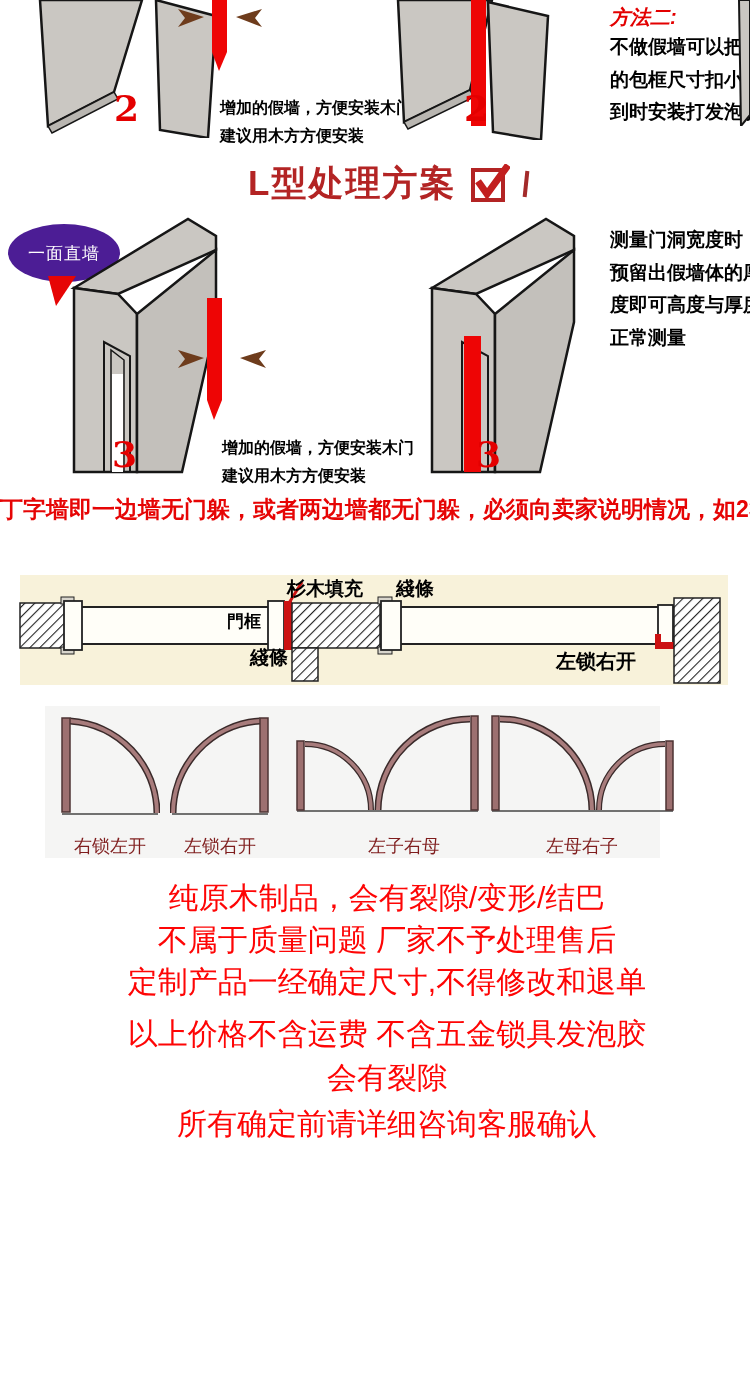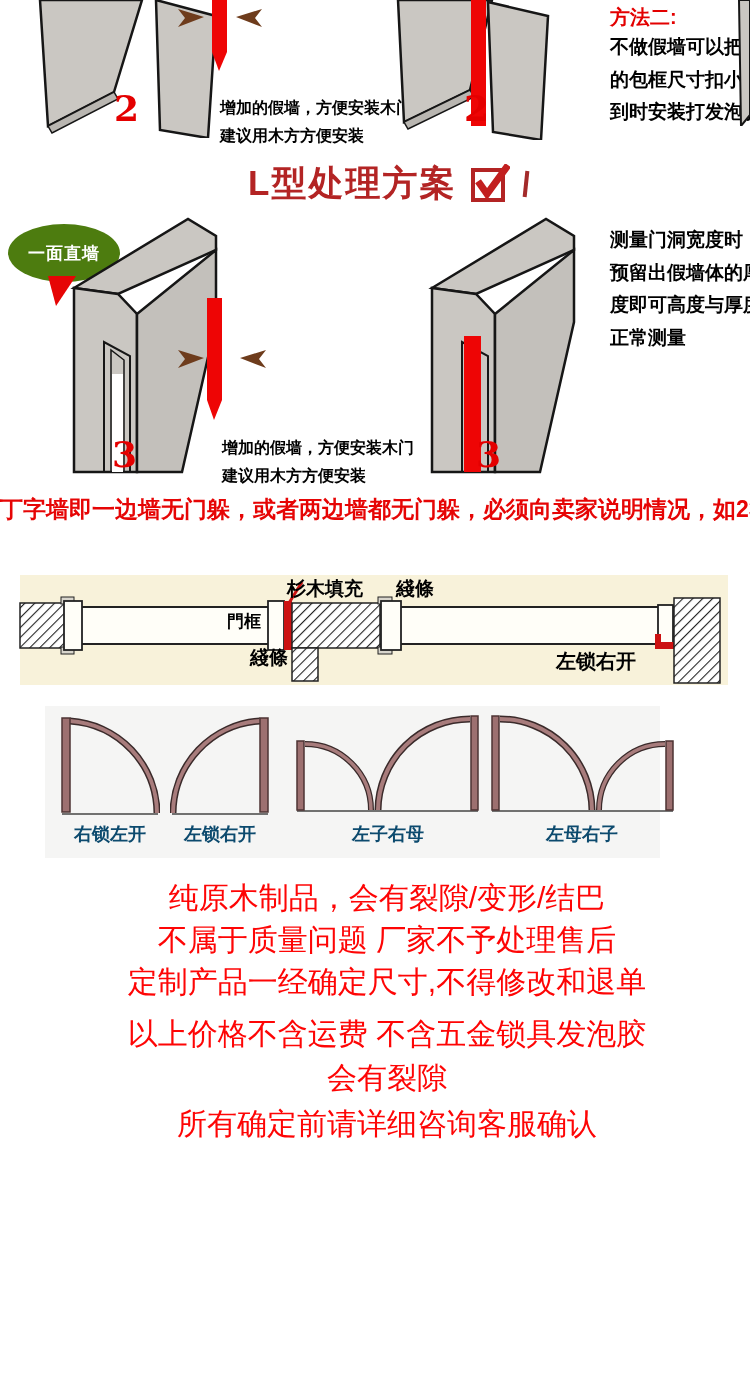--- a/index.html
+++ b/index.html
@@ -1,28 +1,28 @@
 <!DOCTYPE html>
 <html><head>
 <meta charset="utf-8">
 <style>
   html,body{margin:0;padding:0;background:#fff;}
   body{font-family:"Liberation Sans","DejaVu Sans",sans-serif;}
   #page{position:relative;width:750px;height:1392px;background:#fff;overflow:hidden;margin:0 auto;}
   .abs{position:absolute;}
   .cap{font-size:16px;font-weight:700;color:#000;line-height:28px;white-space:nowrap;}
   .blk-txt{font-size:19px;font-weight:700;color:#000;line-height:32.5px;white-space:nowrap;}
-  .red-title{font-size:20px;font-weight:700;color:#e30000;}
+  .red-title{font-size:20px;font-weight:700;color:#e30000;font-style:italic;}
   .big-num{font-family:"DejaVu Serif","Liberation Serif",serif;font-size:36px;font-weight:700;color:#e40000;line-height:1;}
   .l-title{font-size:35px;font-weight:700;color:#b32424;letter-spacing:2px;white-space:nowrap;}
   .warning{width:750px;text-align:center;font-size:23px;font-weight:700;color:#e60505;white-space:nowrap;}
   .cs-label{font-weight:700;color:#000;white-space:nowrap;text-align:center;}
-  .swing-label{font-size:18px;font-weight:700;color:#0c4a6e;white-space:nowrap;}
+  .swing-label{font-size:18px;font-weight:400;color:#7f1d1d;white-space:nowrap;margin-top:12px;}
   .notice{width:750px;text-align:center;font-size:30px;color:#fe0505;white-space:nowrap;padding-left:12px;}
-  .bubble{width:112px;height:58px;background:#4d7c0f;border-radius:50%;display:flex;align-items:center;justify-content:center;color:#fff;font-size:17px;font-weight:700;letter-spacing:1px;}
+  .bubble{width:112px;height:58px;background:#4c1d95;border-radius:50%;display:flex;align-items:center;justify-content:center;color:#fff;font-size:17px;font-weight:400;letter-spacing:1px;}
   .bubble-tail{width:0;height:0;border-top:30px solid #e60505;border-left:8px solid transparent;border-right:20px solid transparent;}
   .dash{width:4px;height:26px;background:#a32a2a;transform:rotate(6deg);}
   svg{display:block;}
 </style>
 </head>
 <body>
 
 <div id="page">
 
   <svg class="abs" style="left:8px;top:0" width="210" height="138" viewBox="0 0 210 138">
@@ -181,21 +181,21 @@
     <path d="M10 7 A 92 92 0 0 1 102 98" fill="none" stroke="#3a2a2a" stroke-width="7"></path>
     <path d="M10 7 A 92 92 0 0 1 102 98" fill="none" stroke="#a87c7c" stroke-width="4"></path>
     <path d="M175 32 A 66 66 0 0 0 109 98" fill="none" stroke="#3a2a2a" stroke-width="6"></path>
     <path d="M175 32 A 66 66 0 0 0 109 98" fill="none" stroke="#a87c7c" stroke-width="3.5"></path>
     <rect x="2" y="4" width="7" height="94" fill="#9d7070" stroke="#4d3333" stroke-width="1.5"></rect>
     <rect x="176" y="29" width="7" height="69" fill="#9d7070" stroke="#4d3333" stroke-width="1.5"></rect>
   </svg>
 
   <div class="abs swing-label" style="left:74px;top:822px">右锁左开</div>
   <div class="abs swing-label" style="left:184px;top:822px">左锁右开</div>
-  <div class="abs swing-label" style="left:352px;top:822px">左子右母</div>
+  <div class="abs swing-label" style="left:368px;top:822px">左子右母</div>
   <div class="abs swing-label" style="left:546px;top:822px">左母右子</div>
 
   <div class="abs notice" style="left:0;top:878px">纯原木制品，会有裂隙/变形/结巴</div>
   <div class="abs notice" style="left:0;top:920px">不属于质量问题 厂家不予处理售后</div>
   <div class="abs notice" style="left:0;top:962px">定制产品一经确定尺寸,不得修改和退单</div>
   <div class="abs notice" style="left:0;top:1014px">以上价格不含运费 不含五金锁具发泡胶</div>
   <div class="abs notice" style="left:0;top:1058px">会有裂隙</div>
   <div class="abs notice" style="left:0;top:1104px">所有确定前请详细咨询客服确认</div>
 
 </div>

